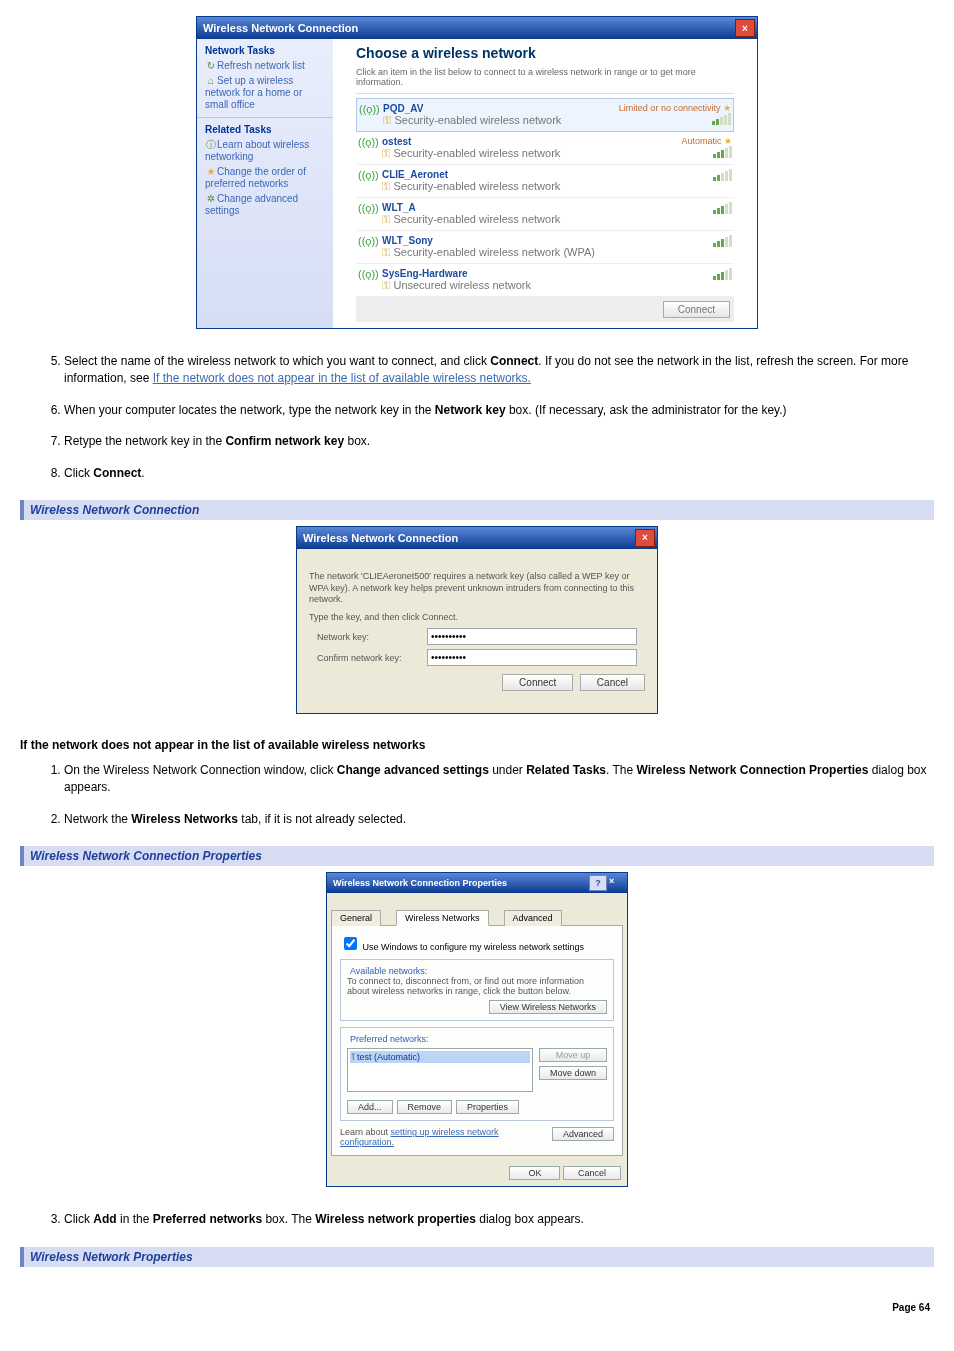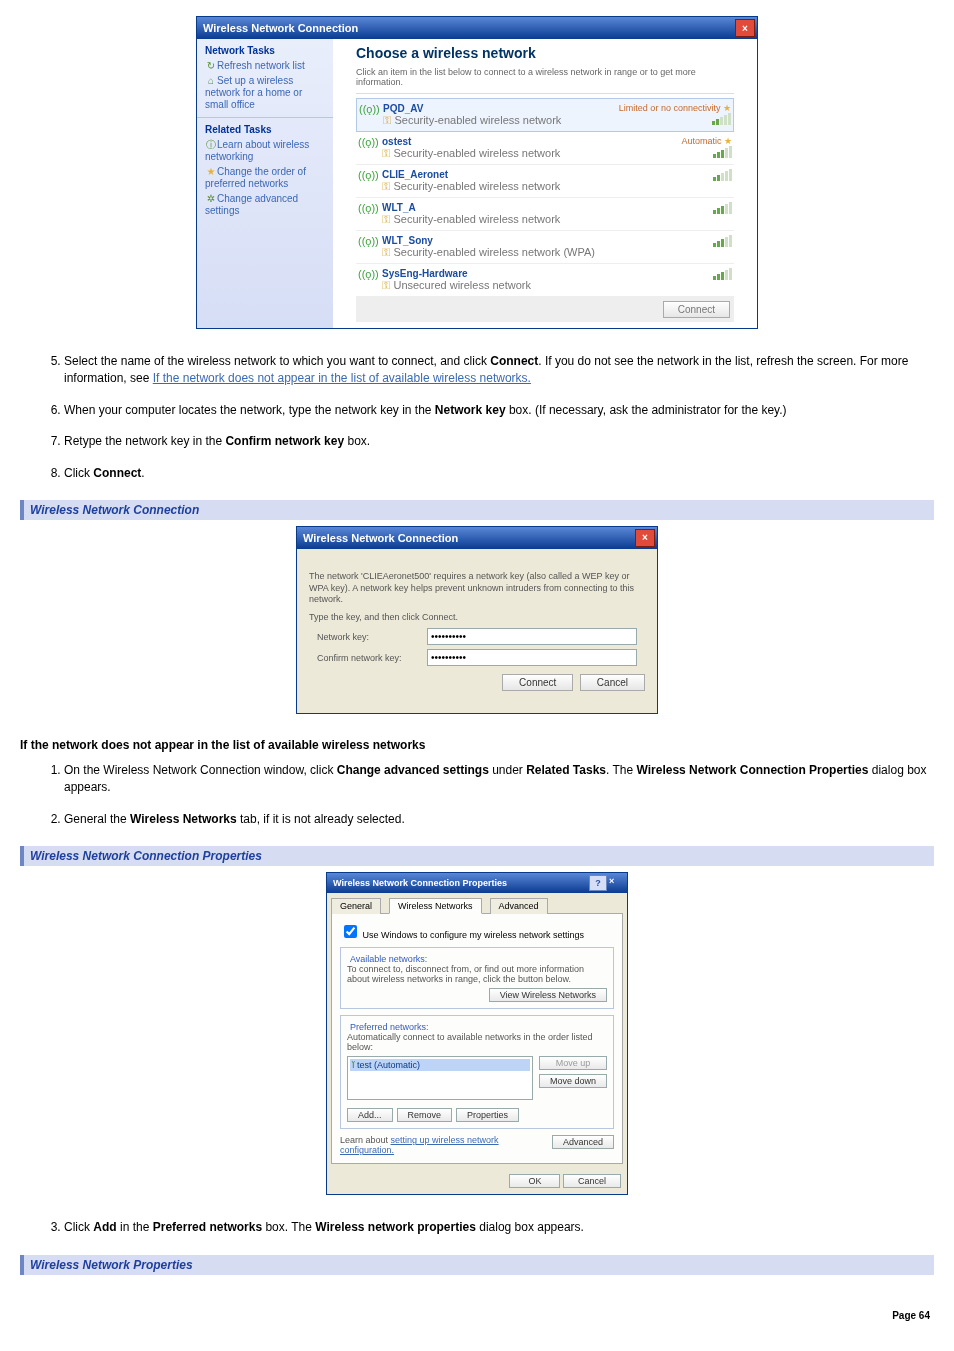--- a/index.html
+++ b/index.html
@@ -40,21 +40,21 @@
   .win2 .content{padding:22px 12px}
   .w2row{display:flex;align-items:center;margin:4px 8px}
   .w2row label{width:110px;color:#555}
   .w2row input{flex:1;border:1px solid #9aa;height:15px;font-size:10px;padding:0 3px}
   .w2btns{text-align:right;margin-top:8px}
   .w2btns .btn1{color:#333;padding:2px 16px;margin-left:4px}
   
   .win3{width:300px;border:1px solid #063b8c;background:#ece9d8;font-family:Tahoma,Arial,sans-serif;font-size:9px}
   .w3title{height:20px;background:linear-gradient(#5a87d7,#0a3b91);display:flex;align-items:center;padding:0 2px 0 6px;color:#fff;font-weight:bold}
   .w3title .hbtn{width:16px;height:14px;background:#d6def6;border:1px solid #6b87c4;margin-right:2px;display:flex;align-items:center;justify-content:center;color:#2a4e9f;font-weight:bold}
-  .tabs{display:flex;padding:4px 4px 0;gap:8px}
+  .tabs{display:flex;padding:16px 4px 0;gap:15px}
   .tab{border:1px solid #aaa;border-bottom:none;background:#efece0;padding:2px 8px;font-size:9px;position:relative;top:1px}
   .tab.active{background:#fdfdfb;border-bottom:1px solid #fdfdfb}
   .tabpane{margin:0 4px 4px;border:1px solid #aaa;background:#fdfdfb;padding:8px}
   .group{border:1px solid #b8c6e0;padding:6px;margin:6px 0}
   .group .glabel{color:#2f5cc0;font-size:9px;margin-top:-12px;background:#fdfdfb;display:inline-block;padding:0 3px}
   .listbox{border:1px solid #9aa;background:#fff;height:38px;margin:4px 0;padding:2px}
   .listbox .item{background:#bcd4f6;color:#0b3a87;padding:1px 2px}
   .btnrow{display:flex;gap:4px;justify-content:flex-start;margin-top:4px}
   .sbtn{border:1px solid #9aa;background:linear-gradient(#fff,#e9e9e9);padding:1px 10px;font-size:9px;color:#333}
   .sbtn.dis{color:#9a9a9a}
@@ -212,21 +212,21 @@
         <button class="btn1">Cancel</button>
       </div>
     </div>
   </div>
 </div>
 
 <div class="sect-bold">If the network does not appear in the list of available wireless networks</div>
 
 <ol start="1">
   <li><span>On the Wireless Network Connection window, click </span><b>Change advanced settings</b><span> under </span><b>Related Tasks</b><span>. The </span><b>Wireless Network Connection Properties</b><span> dialog box appears.</span></li>
-  <li><span>General the </span><b>Wireless Networks</b><span> tab, if it is not already selected.</span></li>
+  <li><span>Network the </span><b>Wireless Networks</b><span> tab, if it is not already selected.</span></li>
 </ol>
 
 <div class="hdr">Wireless Network Connection Properties</div>
 
 <div class="figure">
   <div class="win3">
     <div class="w3title">
       <span>Wireless Network Connection Properties</span>
       <span class="spacer" style="flex:1"></span>
       <span class="hbtn">?</span>
@@ -239,21 +239,20 @@
     </div>
     <div class="tabpane">
       <label><input type="checkbox" checked="" style=""> <span>Use Windows to configure my wireless network settings</span></label>
       <div class="group">
         <span class="glabel">Available networks:</span>
         <div style="color:#555">To connect to, disconnect from, or find out more information about wireless networks in range, click the button below.</div>
         <div style="text-align:right;margin-top:4px"><button class="sbtn">View Wireless Networks</button></div>
       </div>
       <div class="group" style="position:relative">
         <span class="glabel">Preferred networks:</span>
-        <div style="color:#555">Automatically connect to available networks in the order listed below:</div>
         <div style="display:flex;gap:6px">
           <div class="listbox" style="flex:1">
             <div class="item"><span style="color:#2f7a2f">ĭ</span> <span>test (Automatic)</span></div>
           </div>
           <div style="display:flex;flex-direction:column;gap:4px;margin-top:4px">
             <button class="sbtn dis">Move up</button>
             <button class="sbtn">Move down</button>
           </div>
         </div>
         <div class="btnrow">

